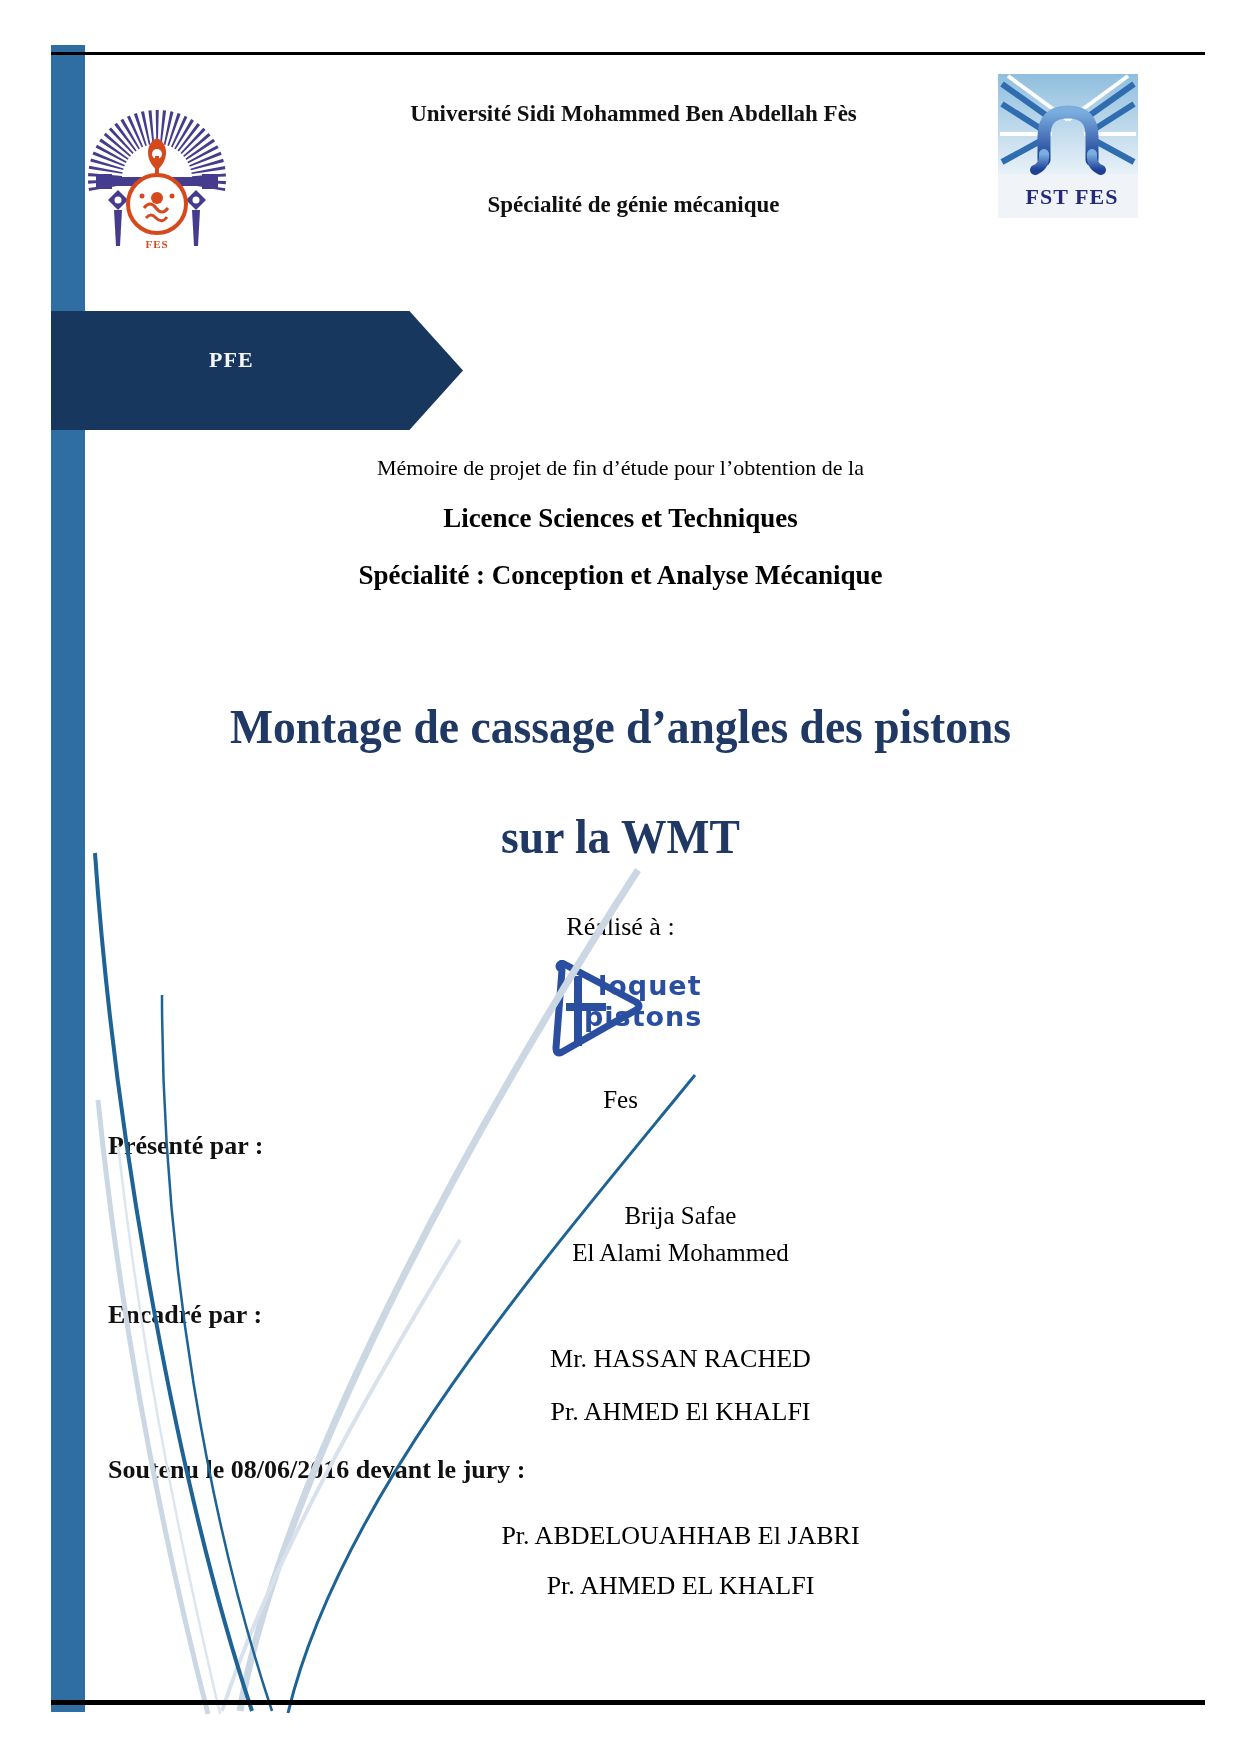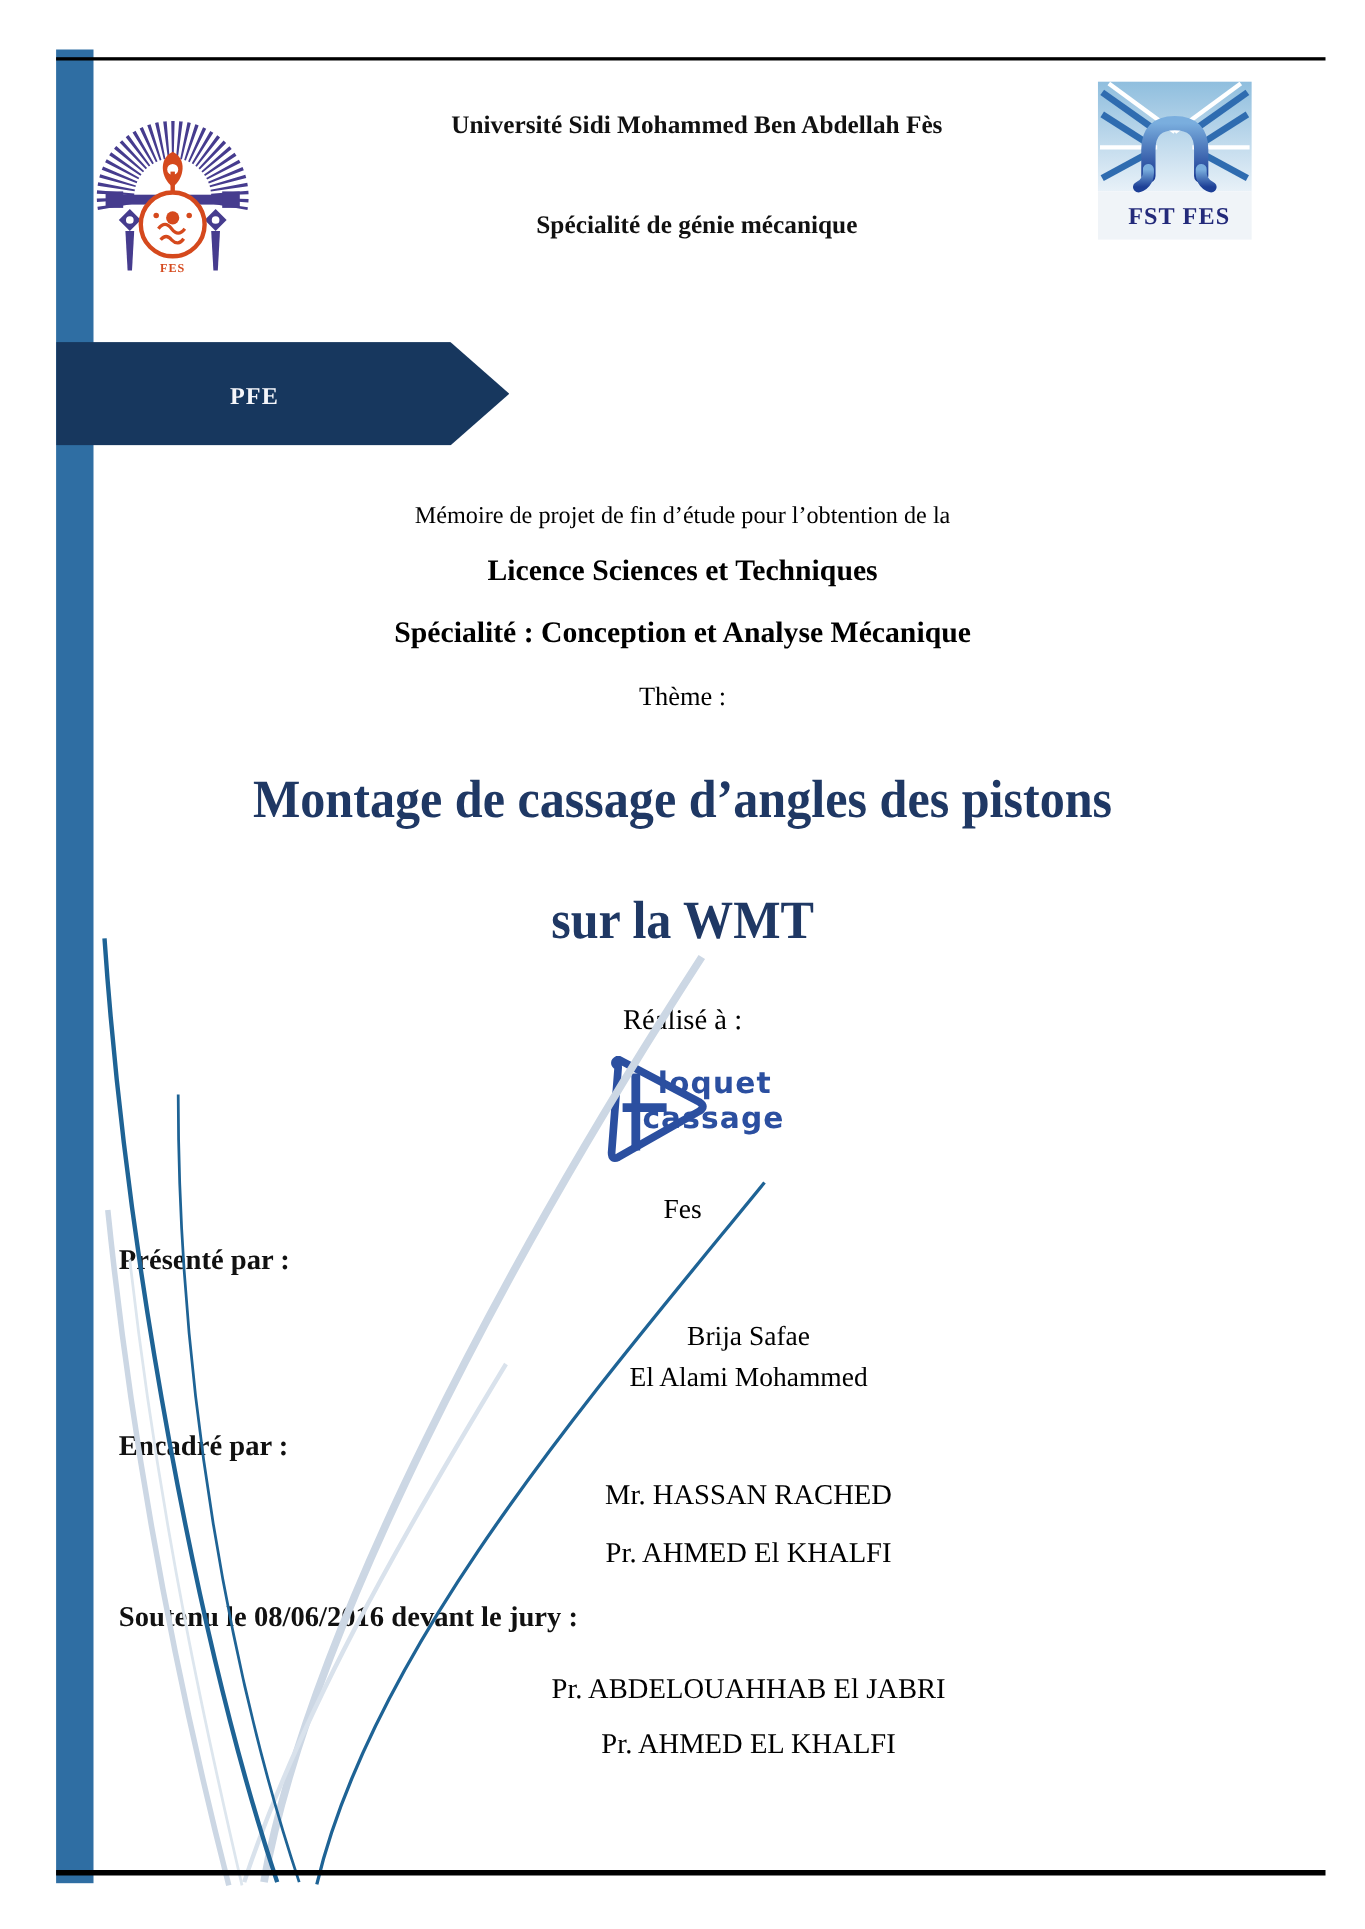--- a/index.html
+++ b/index.html
@@ -20,21 +20,21 @@
   
   .rule-top{left:51px;top:52px;width:1154px;height:3px;background:#000;}
   .rule-bottom{left:51px;top:1700px;width:1154px;height:5px;background:#000;}
   
   .hdr{left:0;width:1241px;text-align:center;font-weight:bold;font-size:23px;color:#111;margin-left:13px;}
   .hdr1{top:101px;}
   .hdr2{top:143px;}
   .hdr3{top:192px;}
   
   .pfe-banner{
-    left:51px;top:311px;width:412px;height:94px;
+    left:51px;top:311px;width:412px;height:119px;
     background:#17375e;
     clip-path:polygon(0 0, 87% 0, 100% 50%, 87% 100%, 0 100%);
   }
   .pfe-label{
     position:absolute;left:158px;top:36px;
     color:#f5f6fa;font-weight:bold;font-size:22px;letter-spacing:1px;
   }
   
   .cline{left:0;width:1241px;text-align:center;}
   .memoire{top:455px;font-size:22px;}
@@ -167,35 +167,34 @@
     <div class="fst-text">FST FES</div>
   </div>
 
   <div class="abs pfe-banner">
     <div class="pfe-label">PFE</div>
   </div>
 
   <div class="abs cline memoire">Mémoire de projet de fin d’étude pour l’obtention de la</div>
   <div class="abs cline licence">Licence Sciences et Techniques</div>
   <div class="abs cline specialite">Spécialité : Conception et Analyse Mécanique</div>
-  <div class="abs cline theme">Thème :</div>
 
   <div class="abs title-line title1">Montage de cassage d’angles des pistons</div>
   <div class="abs title-line title2">sur la WMT</div>
 
   <div class="abs cline realise">Réalisé à :</div>
 
   <div class="abs flq">
     <svg width="110" height="102" viewBox="0 0 110 102" style="position:absolute;left:8px;top:0;">
       <path d="M 14 10 Q 8 6 14 3 L 88 42 Q 94 46 88 50 L 14 92 Q 8 95 8 88 Z" fill="none" stroke="#2b4fa0" stroke-width="7" stroke-linejoin="round"></path>
       <line x1="30" y1="16" x2="30" y2="86" stroke="#2b4fa0" stroke-width="8"></line>
       <line x1="18" y1="47" x2="58" y2="47" stroke="#2b4fa0" stroke-width="8"></line>
     </svg>
     <div class="flq-word flq-w1">loquet</div>
-    <div class="flq-word flq-w2">cassage</div>
+    <div class="flq-word flq-w2">pistons</div>
   </div>
 
   <div class="abs cline fes-city">Fes</div>
 
   <div class="abs side-label presente">Présenté par :</div>
   <div class="abs name-line n1">Brija Safae</div>
   <div class="abs name-line n2">El Alami Mohammed</div>
 
   <div class="abs side-label encadre">Encadré par :</div>
   <div class="abs name-line n3">Mr. HASSAN RACHED</div>

